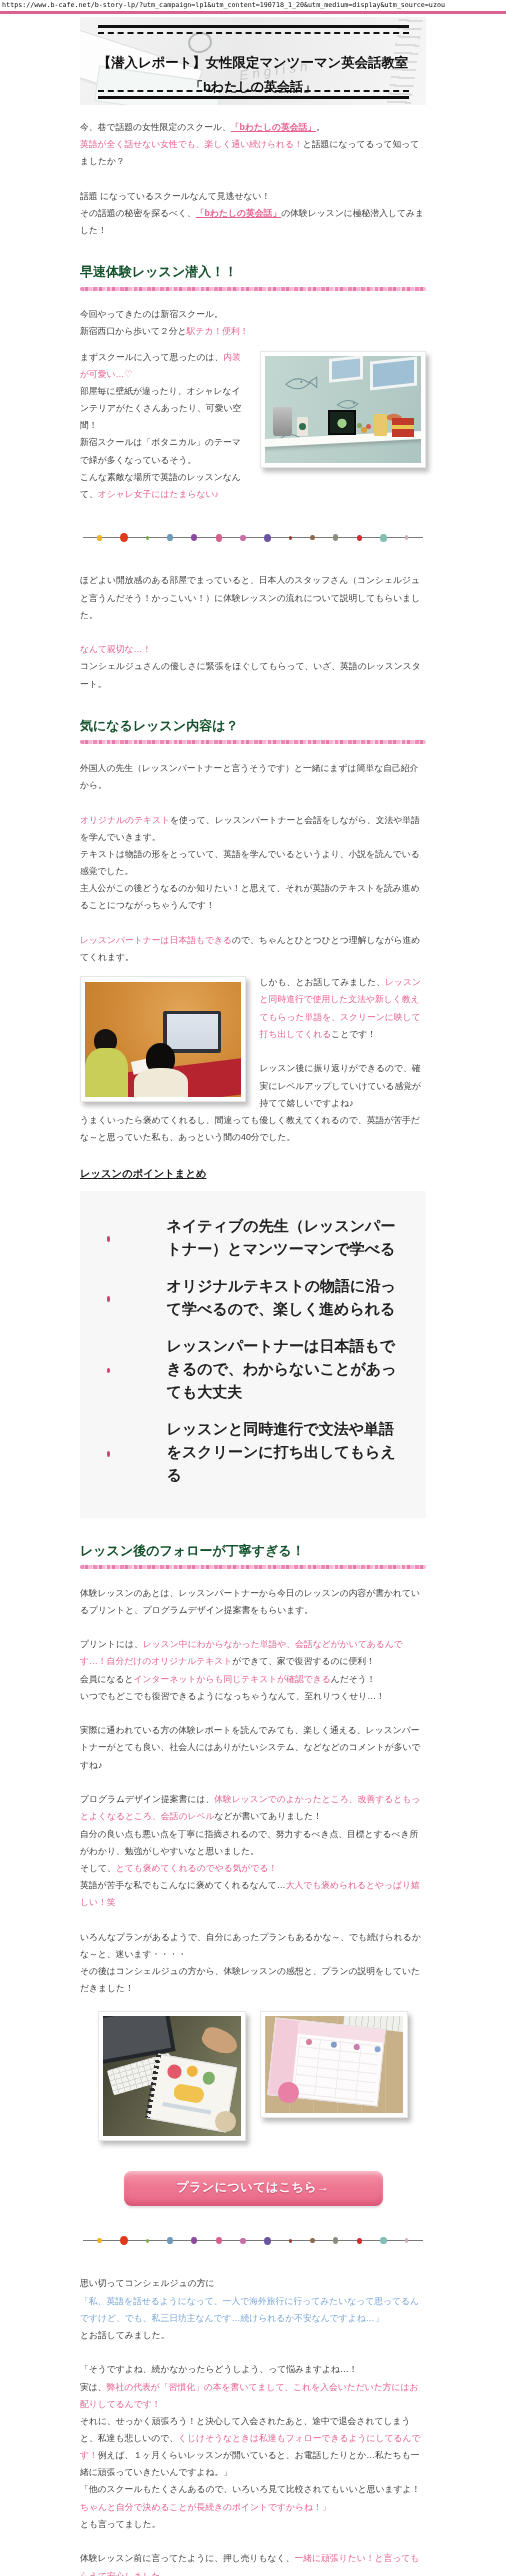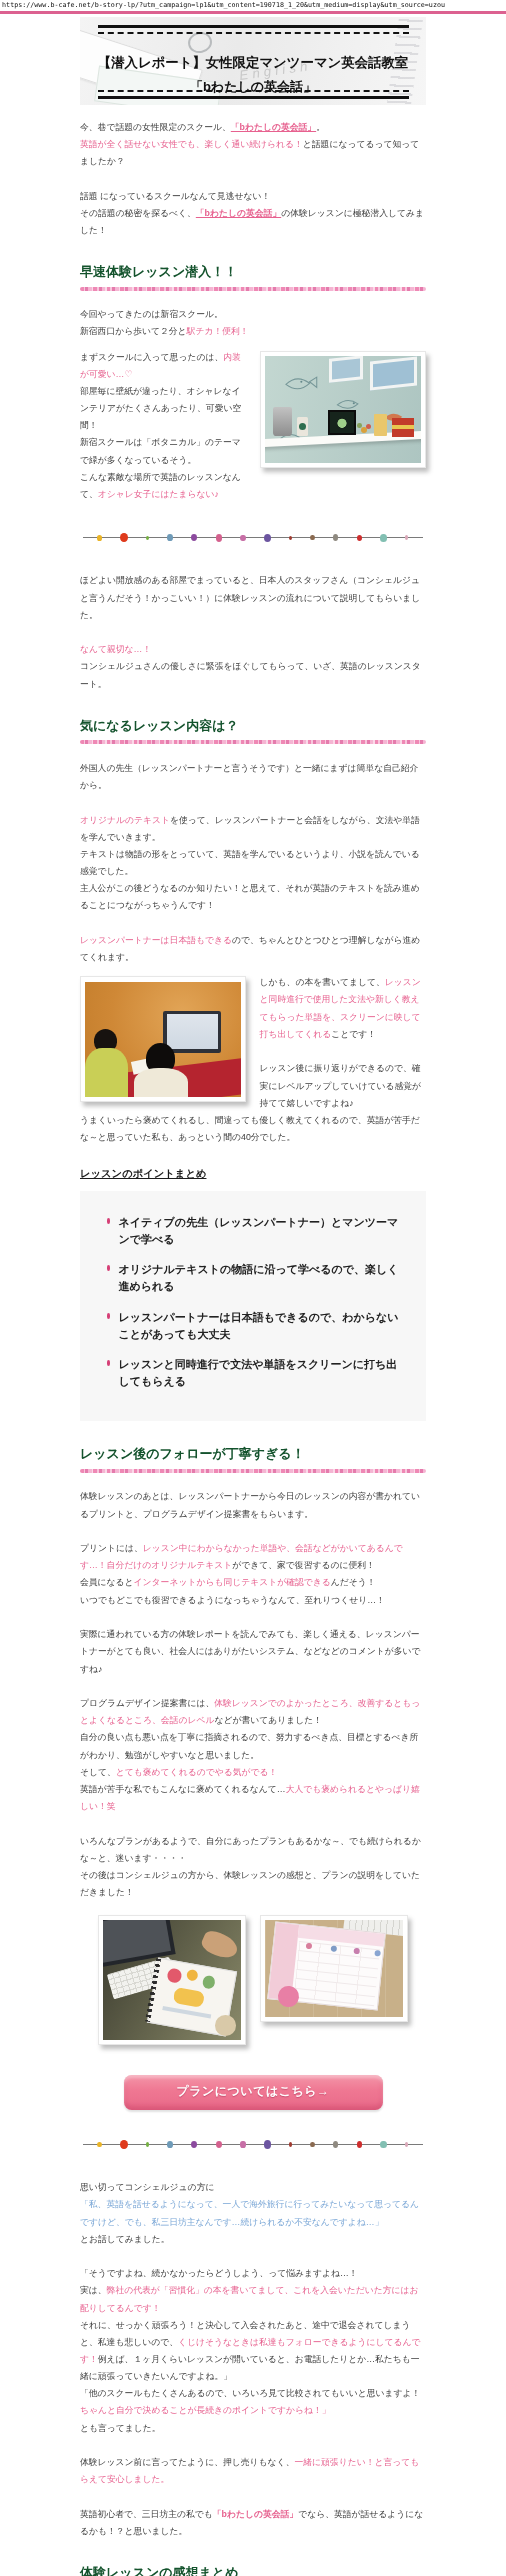--- a/index.html
+++ b/index.html
@@ -109,21 +109,21 @@
   .sc-chart .sheet .hdr { position:absolute; left:23px; right:0; top:0; height:13.4px; background:#f6dde6; display:block; }
   .sc-chart .sheet .grid { position:absolute; left:25px; right:3.1px; top:15.5px; bottom:3.1px; display:block;
       background:repeating-linear-gradient(180deg, #efe9ea 0 1px, transparent 1px 9.3px), repeating-linear-gradient(90deg, #f3eded 0 1px, transparent 1px 20.6px); }
   .sc-chart .sheet .f1,.sc-chart .sheet .f2,.sc-chart .sheet .f3,.sc-chart .sheet .f4 { position:absolute; top:16.5px; width:6.2px; height:6.2px; border-radius:50%; display:block; background:#d87f9d; }
   .sc-chart .sheet .f2 { left:57px; background:#7f9cc6; } .sc-chart .sheet .f1{ left:32px; } .sc-chart .sheet .f3 { left:80px; background:#c77fae; } .sc-chart .sheet .f4 { left:101px; background:#8aa6d2; }
   .sc-chart .bmark { position:absolute; left:13.4px; bottom:10.3px; width:20.6px; height:20.6px; border-radius:50%; background:#e87fa5; transform:rotate(6deg); }
 
   
   .graybox { background:#f7f7f7; padding:23px 18.5px 23px 17.5px; margin:4.1px 0 5.2px 0; }
   .graybox ul { list-style:none; }
-  .graybox li { display:flex; align-items:flex-start; font-weight:bold; font-size:11px; color:#222; margin:0 0 13.4px 9.3px; line-height:1.55; }
+  .graybox li { display:flex; align-items:center; font-weight:bold; font-size:15px; color:#222; margin:0 0 13.4px 9.3px; line-height:1.55;gap:48px; }
   .graybox li:last-child { margin-bottom:8px; }
   .graybox .marker { flex:0 0 auto; width:3.6px; height:5.7px; border-radius:50%; background:#d64077; margin:4.1px 8.2px 0 0; }
 
   
   .dots { position:relative; height:15.5px; margin:27px 3.1px; }
   .dots .line { position:absolute; left:0; right:0; top:7.2px; height:0.5px; background:#7a7a7a; }
   .dots .dotrow { position:absolute; inset:0; display:flex; justify-content:space-between; align-items:center; padding:0 14.4px; }
   .dots .dot { border-radius:50%; }
 
   
@@ -250,21 +250,21 @@
               <i></i>
             </div>
             <div class="desk"></div>
             <div class="paper"></div>
             <div class="hair1"></div>
             <div class="body1"></div>
             <div class="hair2"></div>
             <div class="body2"></div>
           </div>
         </div>
-        <p><span>しかも、の本を書いてまして、</span><span class="t-pink">レッスンと同時進行で使用した文法や新しく教えてもらった単語を、スクリーンに映して打ち出してくれる</span><span>ことです！</span></p>
+        <p><span>しかも、とお話してみました、</span><span class="t-pink">レッスンと同時進行で使用した文法や新しく教えてもらった単語を、スクリーンに映して打ち出してくれる</span><span>ことです！</span></p>
         <div class="spacer"></div>
         <p><span>レッスン後に振り返りができるので、確実にレベルアップしていけている感覚が持てて嬉しいですよね♪</span></p>
         <p><span>うまくいったら褒めてくれるし、間違っても優しく教えてくれるので、英語が苦手だな～と思っていた私も、あっという間の40分でした。</span></p>
         <div class="clear"></div>
         <h3 class="sub-head">レッスンのポイントまとめ</h3>
         <div class="graybox">
           <ul>
             <li>
               <span class="marker"></span>
               <span class="li-text">ネイティブの先生（レッスンパートナー）とマンツーマンで学べる</span>

